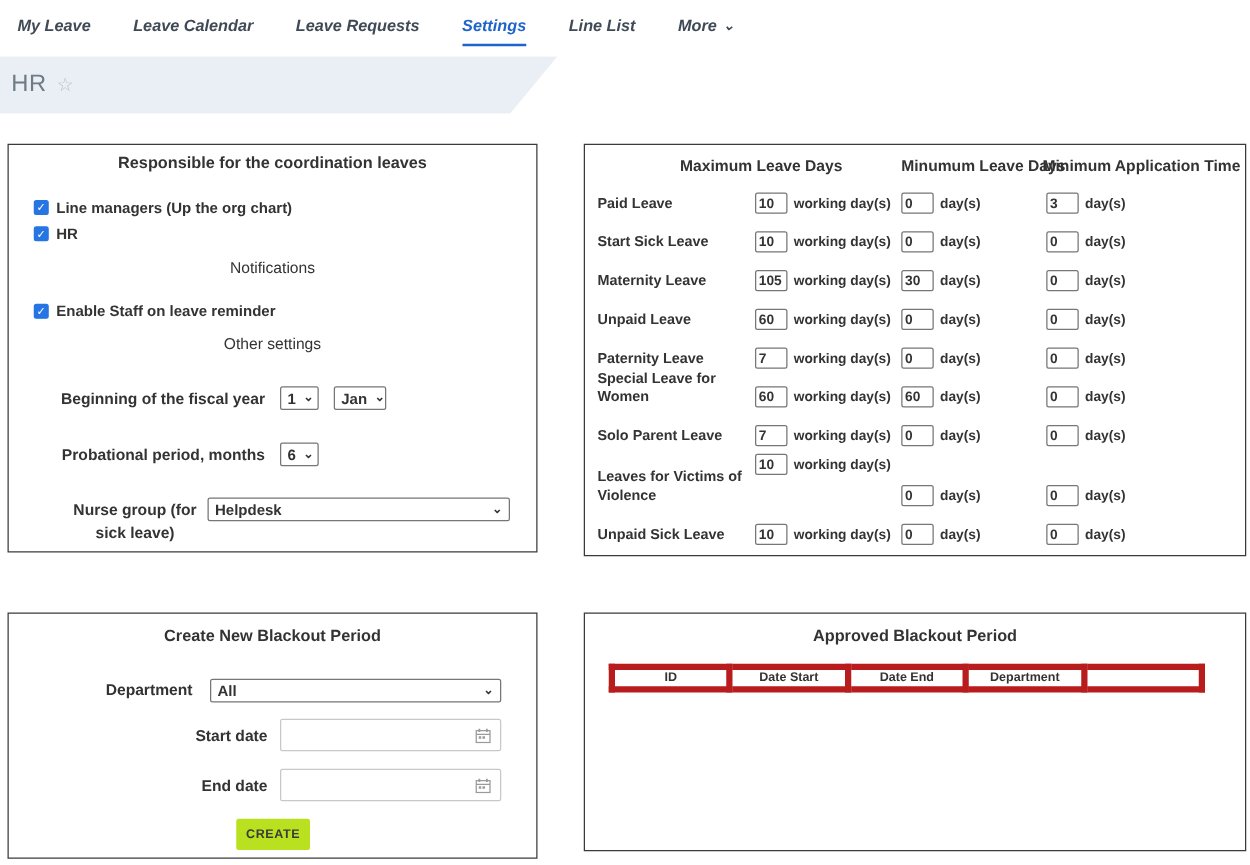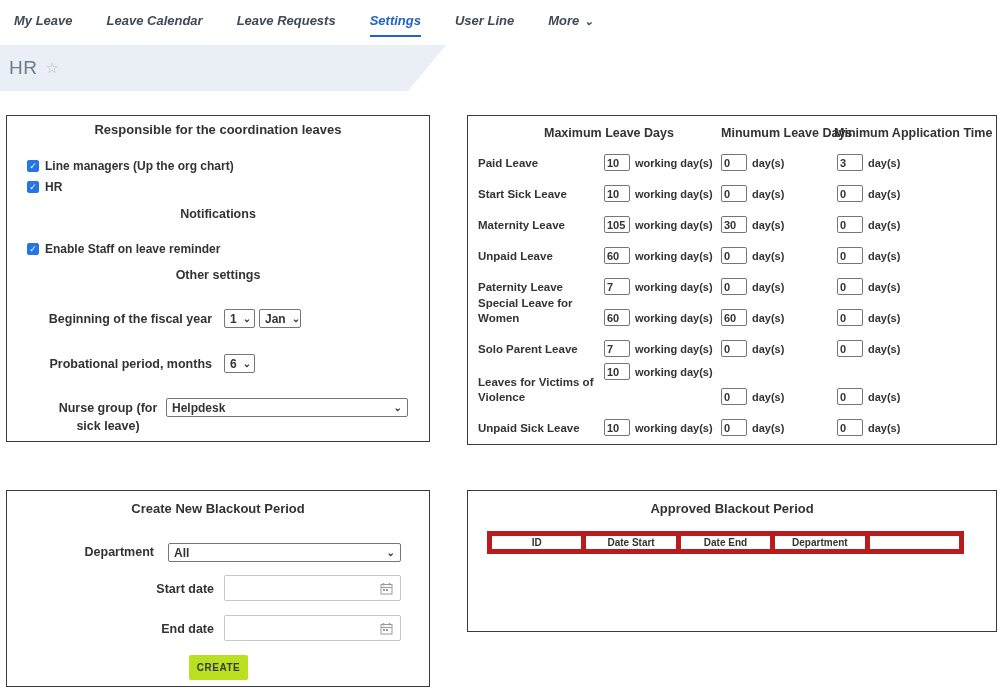--- a/index.html
+++ b/index.html
@@ -17,28 +17,28 @@
             clip-path:polygon(0 0,100% 0,calc(100% - 38px) 100%,0 100%); display:flex; align-items:center; padding-left:9px; }
   .banner-title { font-size:19px; font-weight:400; color:#6f7b85; letter-spacing:.5px; }
   .banner-star { font-size:15px; color:#b5bdc3; margin-left:8px; cursor:pointer; }
 
   
   .panel { position:absolute; border:1px solid #3a3a3a; background:#fff; }
   .panel-title { position:absolute; left:0; right:0; text-align:center; font-size:13px; font-weight:700; color:#333; }
   #panel-coordination { left:6px;  top:115px; width:424px; height:327px; }
   #panel-limits       { left:467px; top:115px; width:530px; height:330px; }
   #panel-blackout     { left:6px;  top:490px; width:424px; height:197px; }
-  #panel-approved     { left:467px; top:490px; width:530px; height:142px; }
+  #panel-approved     { left:467px; top:490px; width:530px; height:191px; }
 
   
   .abs { position:absolute; }
   .cb-row { display:flex; align-items:center; gap:6px; left:20px; }
   .cb { width:12px; height:12px; background:#2675e2; border:1px solid #2675e2; border-radius:2px; color:#fff; font-size:9px; line-height:10px; text-align:center; flex:0 0 auto; cursor:pointer; }
   .cb-label { font-size:12px; font-weight:700; color:#333; }
-  .section-head { left:0; right:0; text-align:center; font-size:12.5px; font-weight:700; }
+  .section-head { left:0; right:0; text-align:center; font-size:12.5px; font-weight:400; }
   .form-row { display:flex; align-items:center; left:0; right:0; }
   .form-label { width:205px; text-align:right; font-size:12.5px; font-weight:700; }
   .sel { display:inline-flex; align-items:center; justify-content:space-between; border:1px solid #767676; border-radius:2px; background:#fff; height:19px; padding:0 5px; font-size:12px; font-weight:700; color:#333; cursor:pointer; gap:6px; }
   .sel .chev { font-size:10px; font-weight:700; color:#333; line-height:6px; }
 
   
   .col-head { position:absolute; top:10px; font-size:12.5px; font-weight:700; white-space:nowrap; }
   .p2-rows { position:absolute; top:24px; left:0; right:0; }
   .lrow { display:flex; align-items:flex-end; height:31px; padding-left:10px; }
   .lrow.tall { height:48px; }
@@ -62,21 +62,21 @@
 </head>
 <body>
 
 <div class="stage">
 
   <div class="nav">
     <div class="nav-tab">My Leave</div>
     <div class="nav-tab">Leave Calendar</div>
     <div class="nav-tab">Leave Requests</div>
     <div class="nav-tab active">Settings</div>
-    <div class="nav-tab">User Line</div>
+    <div class="nav-tab">Line List</div>
     <div class="nav-tab">
       <span>More</span>
       <span class="nav-chevron">⌄</span>
     </div>
   </div>
 
   <div class="banner">
     <span class="banner-title">HR</span>
     <span class="banner-star">☆</span>
   </div>
@@ -101,21 +101,21 @@
     </div>
 
     <div class="abs section-head" style="top:152px">Other settings</div>
 
     <div class="abs form-row" style="top:193px">
       <div class="form-label">Beginning of the fiscal year</div>
       <div class="sel" style="margin-left:12px;width:31px">
         <span>1</span>
         <span class="chev">⌄</span>
       </div>
-      <div class="sel" style="margin-left:4px;width:42px">
+      <div class="sel" style="margin-left:12px;width:42px">
         <span>Jan</span>
         <span class="chev">⌄</span>
       </div>
     </div>
 
     <div class="abs form-row" style="top:238px">
       <div class="form-label">Probational period, months</div>
       <div class="sel" style="margin-left:12px;width:31px">
         <span>6</span>
         <span class="chev">⌄</span>

